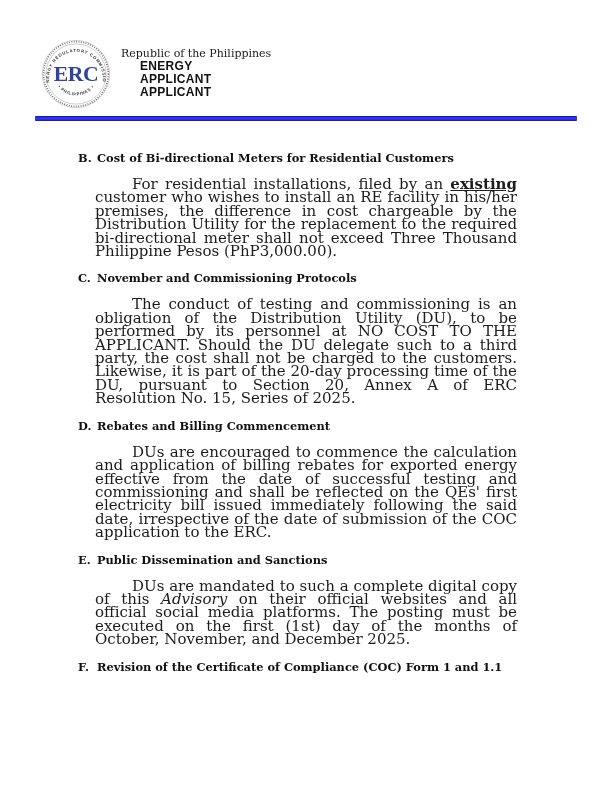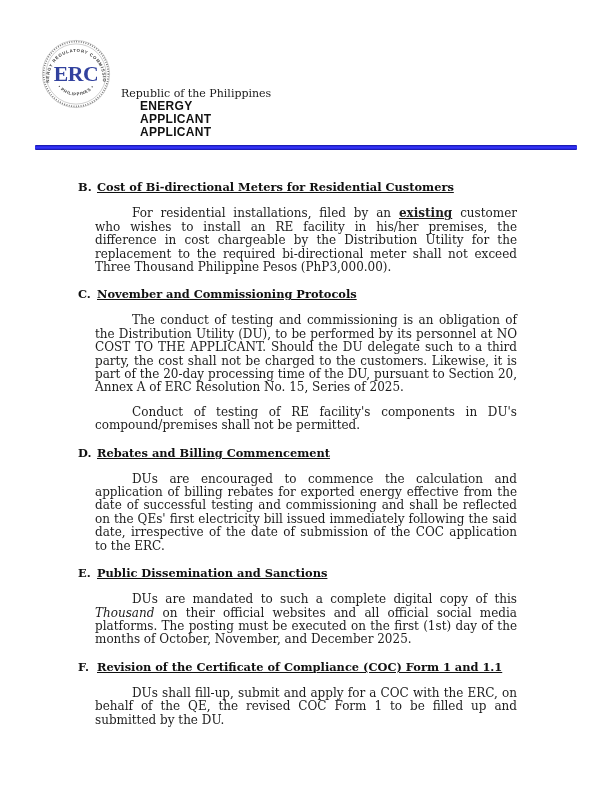--- a/index.html
+++ b/index.html
@@ -43,21 +43,20 @@
     font-weight: bold;
     letter-spacing: -0.5px;
     fill: var(--erc_blue, #32429e);
   }
   .header-text { margin-left: 9px; padding-top: 8px; }
   .republic {
     font-family: "DejaVu Serif", serif;
     font-size: 11px;
     line-height: 13px;
     color: #1a1a1a;
-    margin-top: 40px;
   }
   .agency {
     font-family: "Liberation Sans", sans-serif;
     font-weight: bold;
     font-size: 12px;
     line-height: 12.8px;
     letter-spacing: 0.3px;
     color: #111111;
     padding-left: 19px;
   }
@@ -73,24 +72,24 @@
   .doc-section { margin: 0; }
   .sec-heading {
     margin: 13px 0 13px 0;
     font-size: 11.4px;
     font-weight: bold;
     font-family: "DejaVu Serif", serif;
     color: #111111;
     display: flex;
   }
   .sec-letter { flex: 0 0 19px; }
-  .sec-title { flex: 1; text-decoration: underline; }
+  .sec-title { flex: 1; }
   .sec-para {
     margin: 0 0 11px 17px;
-    font-size: 12px;
+    font-size: 15px;
     line-height: 13.4px;
     text-align: justify;
     text-indent: 37px;
     color: #1c1c1c;
   }
   .run-bold-underline { font-weight: bold; text-decoration: underline; }
   .run-italic { font-style: italic; }
 </style>
 </head>
 <body>
@@ -127,38 +126,36 @@
           <span class="sec-title">Cost of Bi-directional Meters for Residential Customers</span>
         </h2>
         <p class="sec-para"><span>For residential installations, filed by an </span><span class="run-bold-underline">existing</span><span> customer who wishes to install an RE facility in his/her premises, the difference in cost chargeable by the Distribution Utility for the replacement to the required bi-directional meter shall not exceed Three Thousand Philippine Pesos (PhP3,000.00).</span></p>
       </section>
       <section class="doc-section">
         <h2 class="sec-heading">
           <span class="sec-letter">C.</span>
           <span class="sec-title">November and Commissioning Protocols</span>
         </h2>
         <p class="sec-para"><span>The conduct of testing and commissioning is an obligation of the Distribution Utility (DU), to be performed by its personnel at NO COST TO THE APPLICANT. Should the DU delegate such to a third party, the cost shall not be charged to the customers. Likewise, it is part of the 20-day processing time of the DU, pursuant to Section 20, Annex A of ERC Resolution No. 15, Series of 2025.</span></p>
-        <p class="sec-para"><span>Conduct of testing of RE facility's components in DU's compound/premises shall not be permitted.</span></p>
       </section>
       <section class="doc-section">
         <h2 class="sec-heading">
           <span class="sec-letter">D.</span>
           <span class="sec-title">Rebates and Billing Commencement</span>
         </h2>
         <p class="sec-para"><span>DUs are encouraged to commence the calculation and application of billing rebates for exported energy effective from the date of successful testing and commissioning and shall be reflected on the QEs' first electricity bill issued immediately following the said date, irrespective of the date of submission of the COC application to the ERC.</span></p>
       </section>
       <section class="doc-section">
         <h2 class="sec-heading">
           <span class="sec-letter">E.</span>
           <span class="sec-title">Public Dissemination and Sanctions</span>
         </h2>
-        <p class="sec-para"><span>DUs are mandated to such a complete digital copy of this </span><span class="run-italic">Thousand</span><span> on their official websites and all official social media platforms. The posting must be executed on the first (1st) day of the months of October, November, and December 2025.</span></p>
+        <p class="sec-para"><span>DUs are mandated to such a complete digital copy of this </span><span class="run-italic">Advisory</span><span> on their official websites and all official social media platforms. The posting must be executed on the first (1st) day of the months of October, November, and December 2025.</span></p>
       </section>
       <section class="doc-section">
         <h2 class="sec-heading">
           <span class="sec-letter">F.</span>
           <span class="sec-title">Revision of the Certificate of Compliance (COC) Form 1 and 1.1</span>
         </h2>
-        <p class="sec-para"><span>DUs shall fill-up, submit and apply for a COC with the ERC, on behalf of the QE, the revised COC Form 1 to be filled up and submitted by the DU.</span></p>
       </section>
     </main>
 
 </div>
 
 </body></html>

